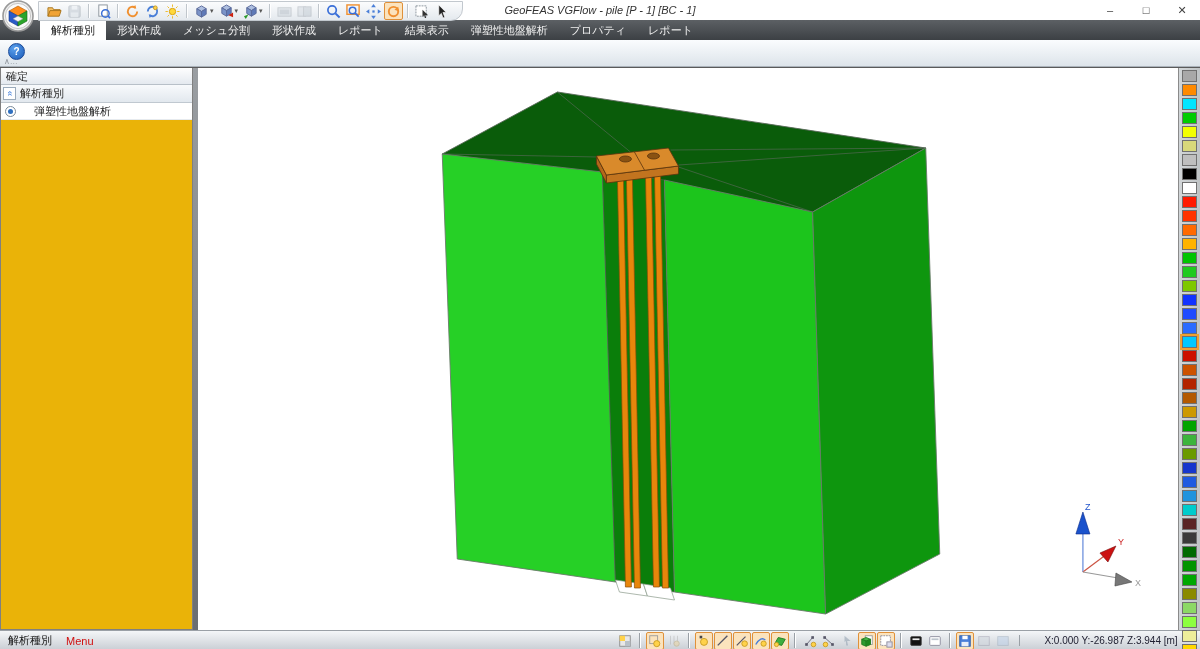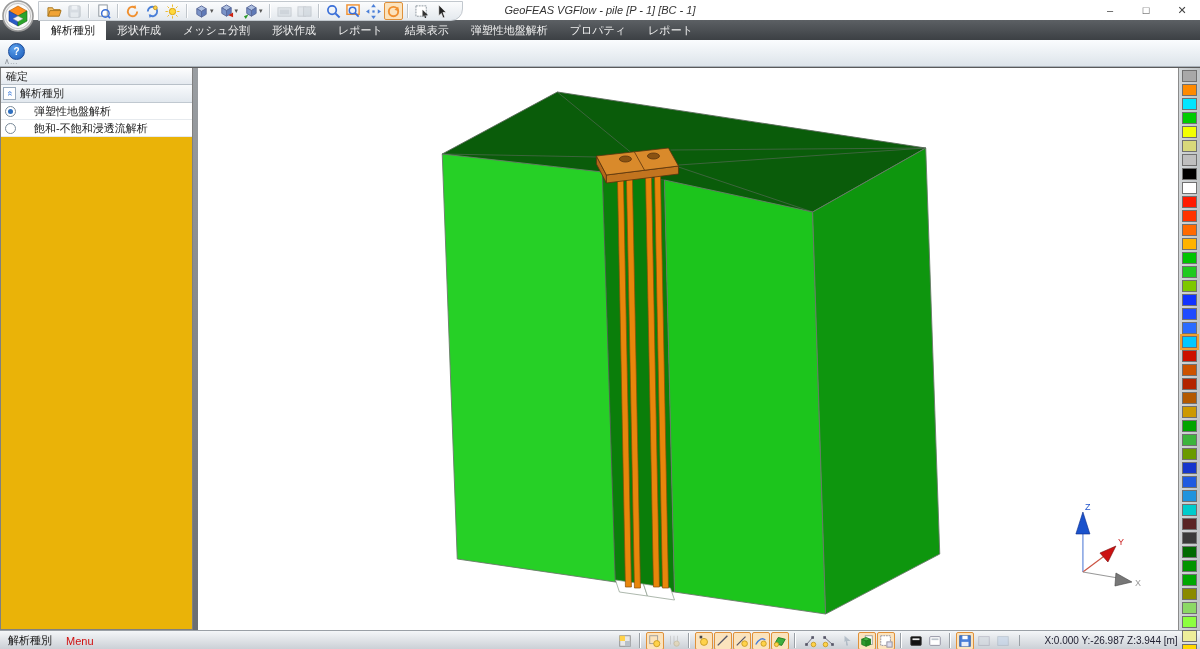--- a/index.html
+++ b/index.html
@@ -284,24 +284,20 @@
       <span class="chev">
           <span>«</span>
         </span>
       <span>解析種別</span>
     </div>
     <div id="options">
         <div class="optrow">
           <span class="radio sel"></span>
           <span>弾塑性地盤解析</span>
         </div>
-        <div class="optrow">
-          <span class="radio"></span>
-          <span>飽和-不飽和浸透流解析</span>
-        </div>
       </div>
   </div>
 
   <div class="splitter"></div>
 
   <div class="viewport">
     <svg class="scene" viewBox="0 0 979 562" preserveAspectRatio="none">
 
       <polygon points="244,86 359,24 727,80 614,144" fill="#0a5c0a" stroke="#5a6a5a" stroke-width="0.9"></polygon>
       <polygon points="244,86 404,104 417,514 259,491" fill="#26d026" stroke="#6a7a6a" stroke-width="0.9"></polygon>

